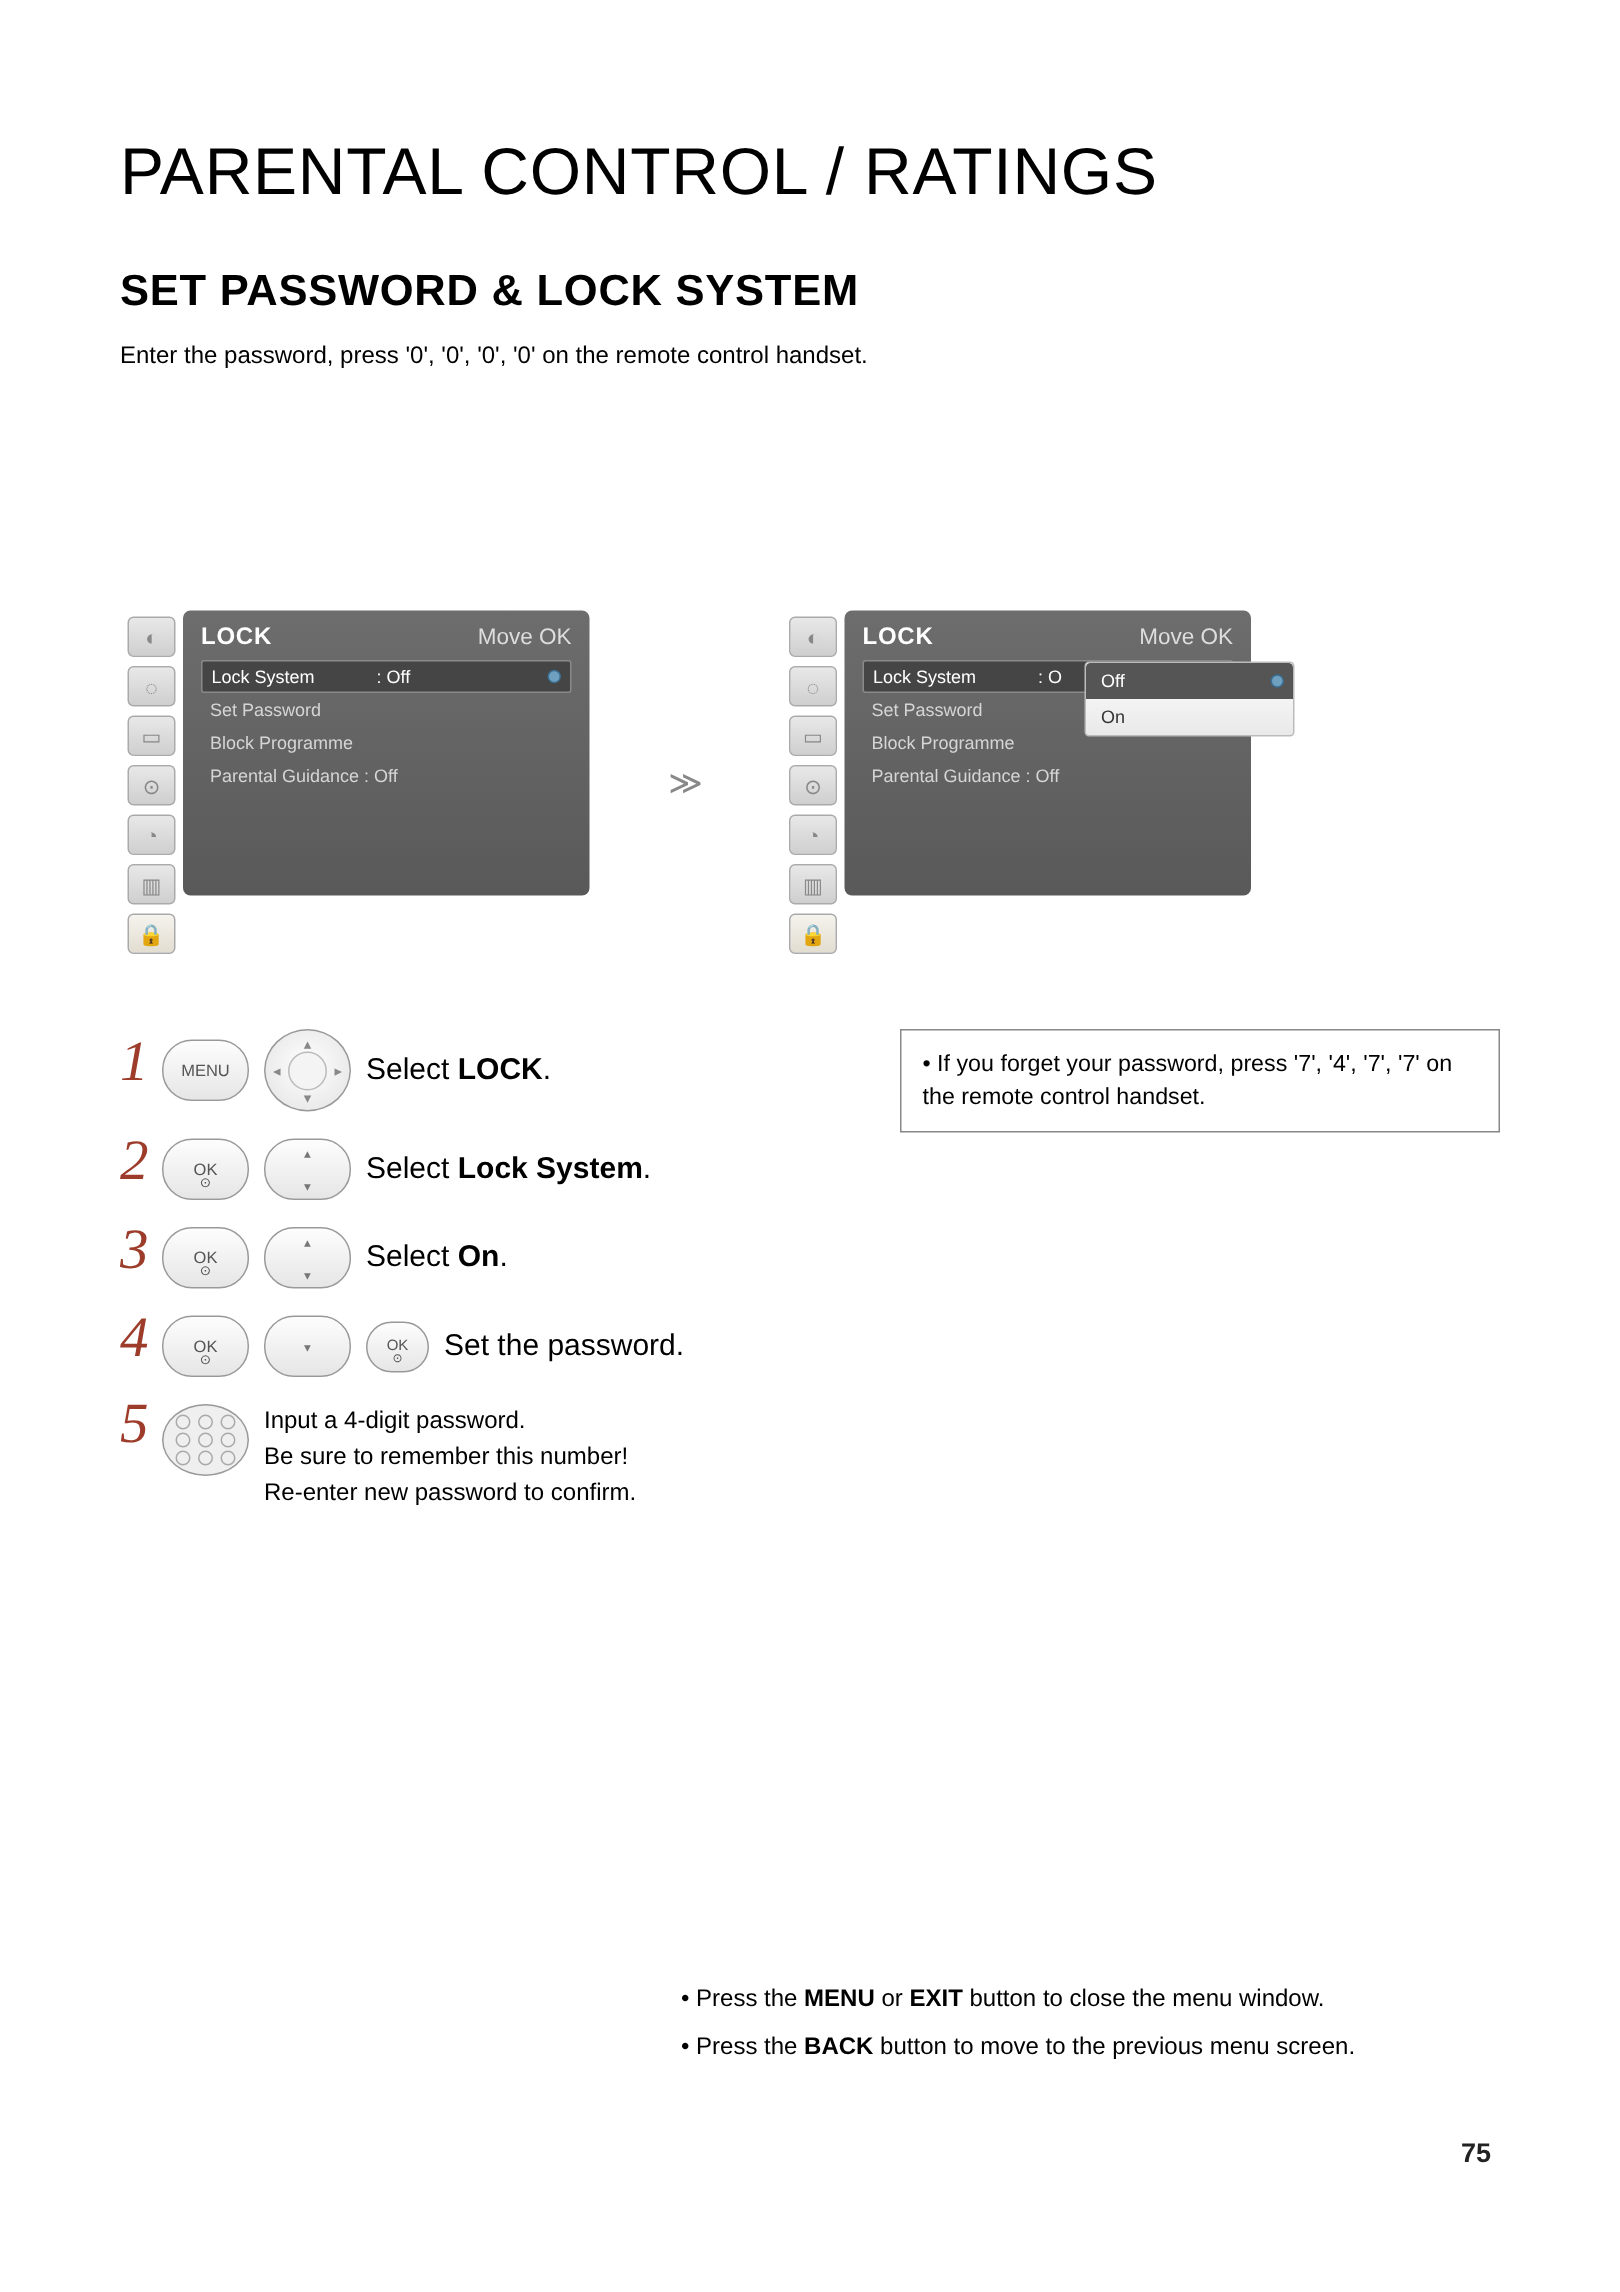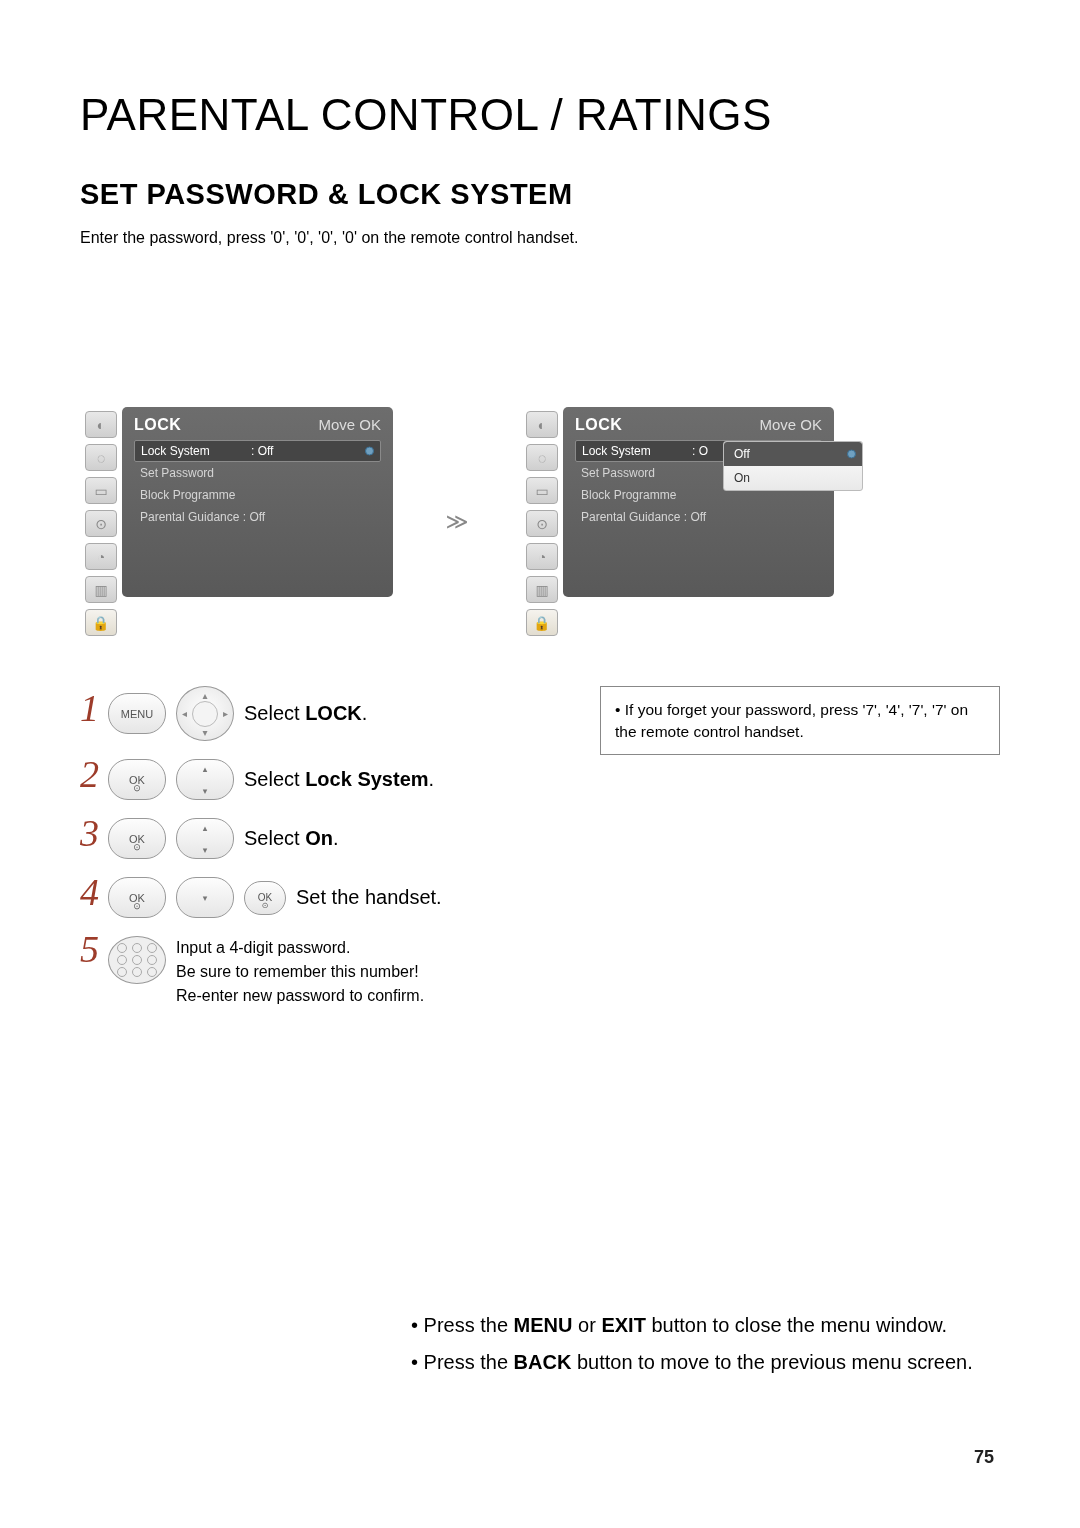--- a/index.html
+++ b/index.html
@@ -86,25 +86,25 @@
   .numpad span{ width:10px;height:10px; border:1px solid #aaa; border-radius:50%; font-size:0;}
 
   .step-text{ font-size:20px; }
   .step-text b{ font-weight:700;}
 
   .tipbox{
     border:1px solid #888; padding:12px 14px; font-size:15.5px; line-height:1.4; width:470px;
   }
 
   .footer{
-    position:absolute; bottom:140px; left:0; right:0; padding: 0 66px;
-    font-size:20px; text-align:left;
+    position:absolute; bottom:140px; left:0; right:0; padding: 0 109px;
+    font-size:16px; text-align:left;
   }
   .footer p{ margin:0 0 14px 345px; }
-  .pgnum{ position:absolute; bottom:60px; right:86px; font-weight:700; font-size:18px; color:#222;}
+  .pgnum{ position:absolute; bottom:82px; right:86px; font-weight:700; font-size:18px; color:#222;}
 
   .step5text{ font-size:16px; margin-left:0; line-height:1.5;}
 </style>
 </head>
 <body>
 
 <h1 class="page-title">PARENTAL CONTROL / RATINGS</h1>
 <h2 class="section-title">SET PASSWORD &amp; LOCK SYSTEM</h2>
 <p class="intro">Enter the password, press '0', '0', '0', '0' on the remote control handset.</p>
 
@@ -231,21 +231,21 @@
         <span>OK</span>
         <span style="position:absolute;bottom:6px;font-size:9px;">⊙</span>
       </div>
       <div class="btn-oval">
         <span class="caret-dn" style="bottom:14px;">▾</span>
       </div>
       <div class="btn-oval small">
         <span>OK</span>
         <span style="position:absolute;bottom:4px;font-size:8px;">⊙</span>
       </div>
-      <span class="step-text">Set the handset.</span>
+      <span class="step-text">Set the password.</span>
     </div>
 
     <div class="step" style="align-items:flex-start;">
       <span class="stepnum">5</span>
       <div class="numpad">
         <span></span>
           <span></span>
           <span></span>
         <span></span>
           <span></span>

